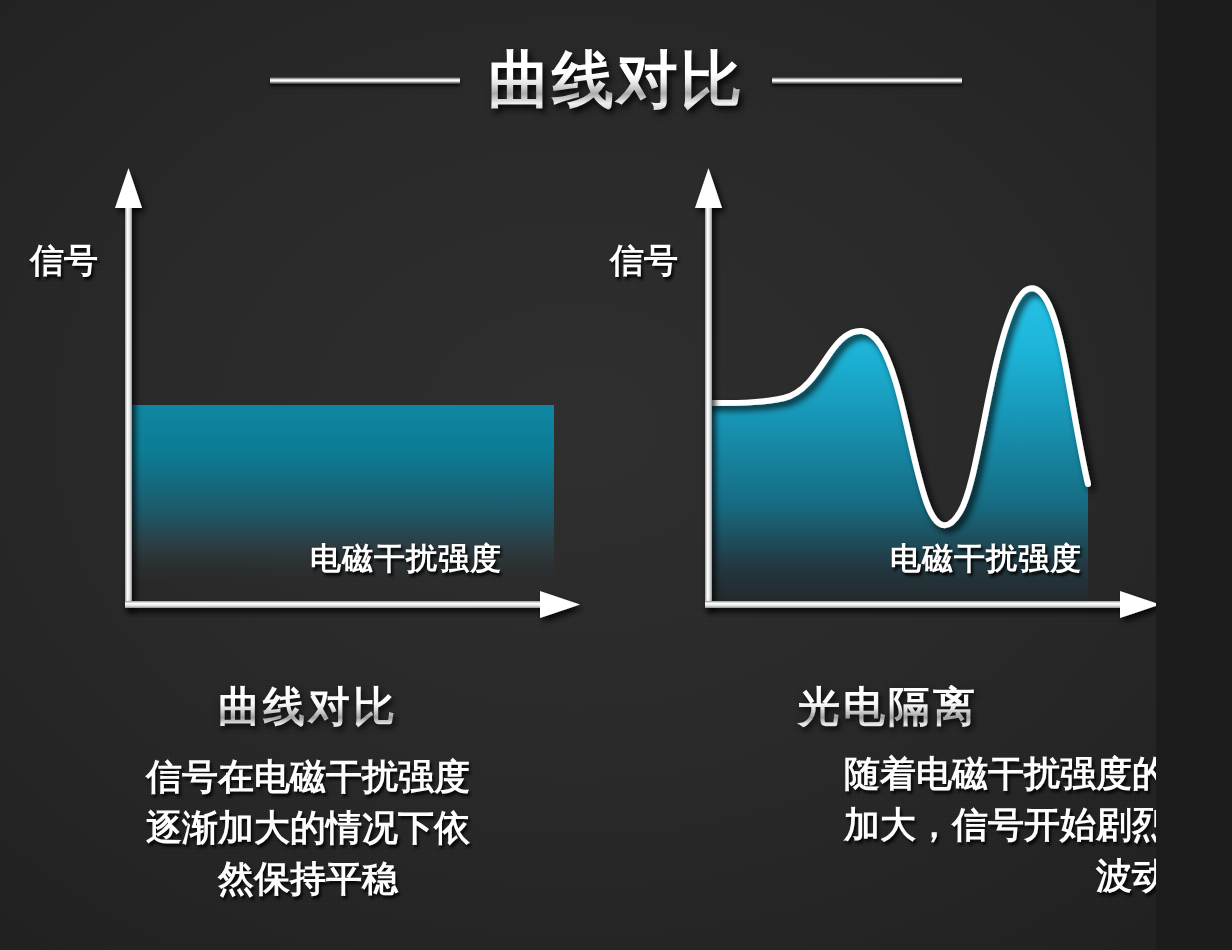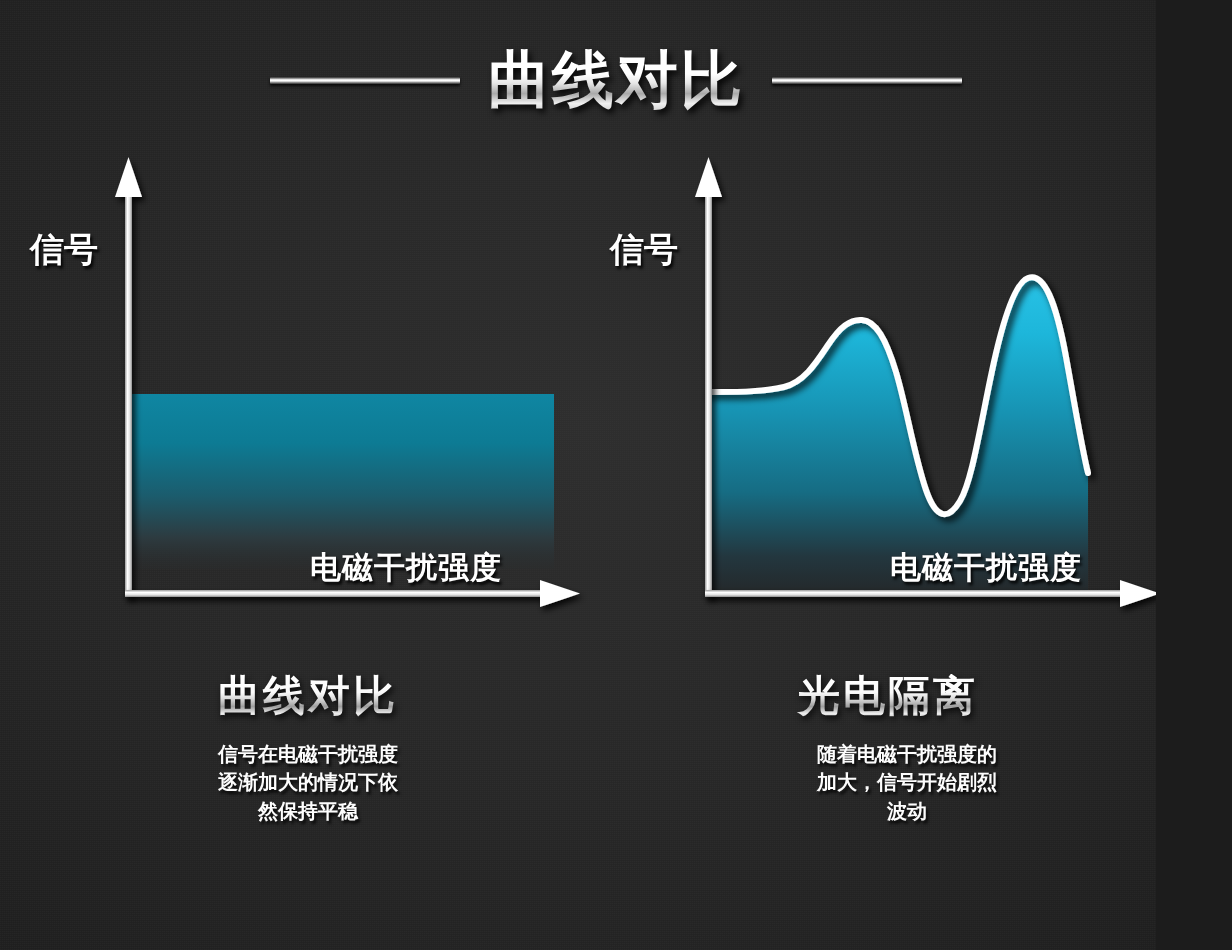--- a/index.html
+++ b/index.html
@@ -62,21 +62,21 @@
     background-clip: text;
     color: transparent;
     -webkit-text-fill-color: transparent;
     filter: drop-shadow(3px 4px 3px rgba(0,0,0,0.85));
     white-space: nowrap;
   }
 
   
   .panel {
     position: absolute;
-    top: 149px;
+    top: 160px;
     width: 600px;
     height: 790px;
     z-index: 2;
   }
   #panel-left  { left: 8px; }
   #panel-right { left: 588px; }
 
   .chart-svg {
     position: absolute;
     top: 0;
@@ -88,21 +88,21 @@
 
   .axis-label {
     position: absolute;
     color: #ffffff;
     font-weight: 700;
     white-space: nowrap;
     text-shadow: 2px 3px 3px rgba(0,0,0,0.9), 0 0 1px rgba(0,0,0,0.9);
     z-index: 4;
   }
   .y-axis-label { font-size: 34px; }
-  .x-axis-label { font-size: 31px; letter-spacing: 1px; margin-top: 20px; }
+  .x-axis-label { font-size: 31px; letter-spacing: 1px; }
 
   
   .caption-block {
     position: absolute;
     left: 0;
     width: 600px;
     text-align: center;
     z-index: 4;
   }
   .caption-title {
@@ -113,30 +113,31 @@
     background: linear-gradient(to bottom,
         #ffffff 0%, #fafafa 42%, #dcdcdc 56%, #9e9e9e 74%, #ededed 90%, #c9c9c9 100%);
     -webkit-background-clip: text;
     background-clip: text;
     color: transparent;
     -webkit-text-fill-color: transparent;
     filter: drop-shadow(2px 3px 3px rgba(0,0,0,0.85));
   }
   .caption-desc {
     margin-top: 22px;
-    font-size: 20px;
+    font-size: 36px;
     font-weight: 700;
     line-height: 1.42;
     color: #fdfdfd;
     text-shadow: 2px 3px 3px rgba(0,0,0,0.85);
   }
   .caption-desc.align-left {
-    text-align: center;
+    text-align: right;
     padding-left: 58px;
     padding-right: 20px;
+    font-family: Liberation Mono, monospace;
   }
 </style>
 </head>
 <body>
 
 <div id="stage">
 
   <div id="title-row">
     <div class="deco-line"></div>
     <div id="title-text">曲线对比</div>

